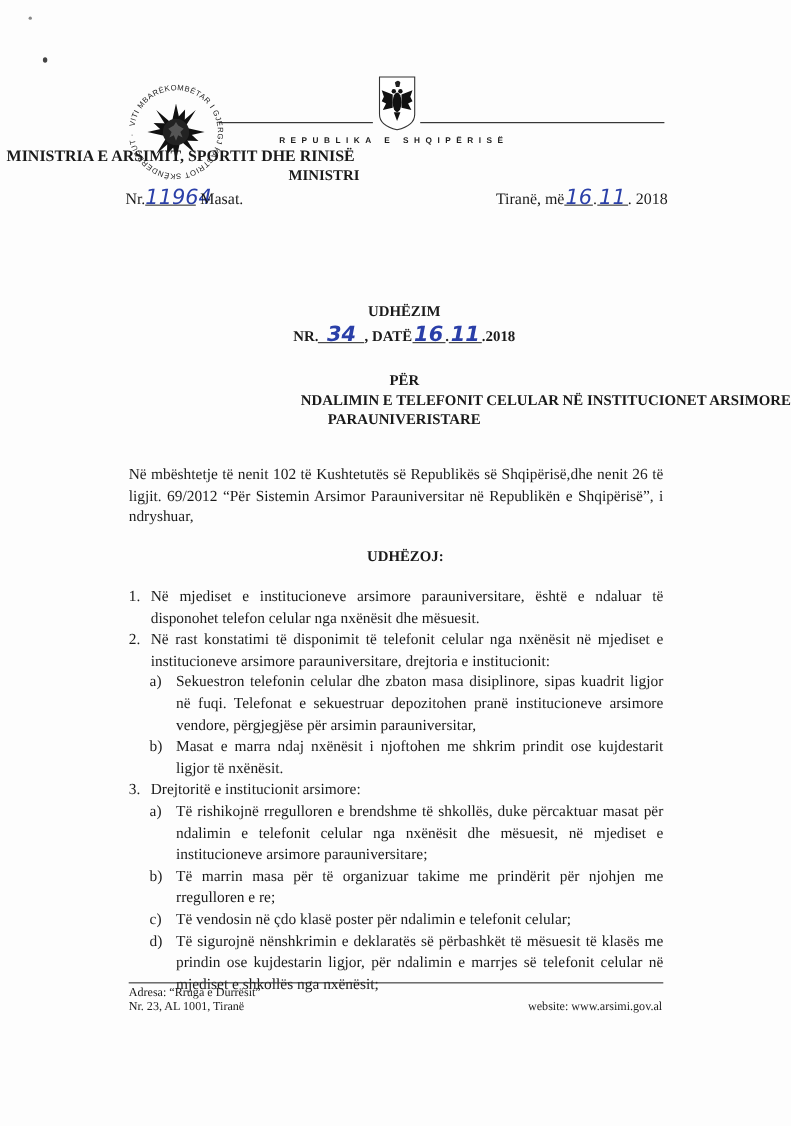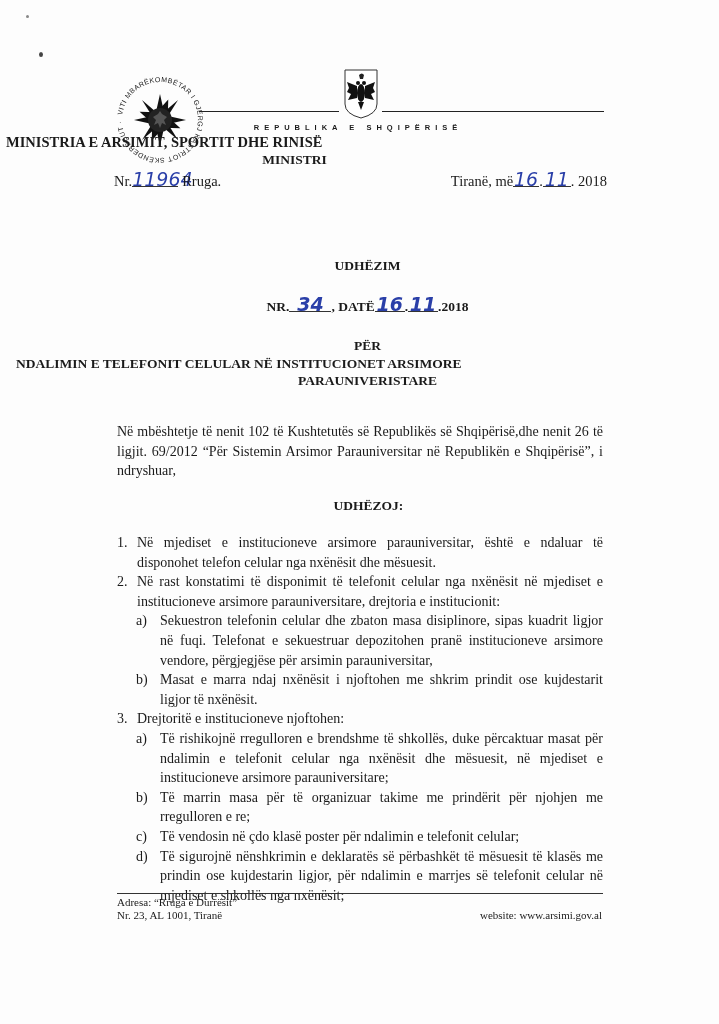--- a/index.html
+++ b/index.html
@@ -15,24 +15,24 @@
   .republika {
     left: 0; width: 694px; top: 123px; text-align: center; font-family: "Liberation Sans", sans-serif;
     font-weight: bold; font-size: 7.5px; letter-spacing: 5px; padding-left: 22px; box-sizing: border-box;
   }
   .ministria { left: 0; width: 719px; top: 134px; text-align: left; font-weight: bold; font-size: 14.5px; padding-left: 6px; box-sizing: border-box; }
   .ministri { left: 0; width: 569px; top: 152px; text-align: center; font-weight: bold; font-size: 13.5px; padding-left: 20px; box-sizing: border-box; }
   .prot { left: 114px; top: 172px; font-size: 14.5px; display: flex; align-items: baseline; }
   .hand { font-family: "DejaVu Sans", sans-serif; font-style: italic; color: #2a3fa8; font-size: 19px; letter-spacing: 0px; }
   .blank { display: inline-block; border-bottom: 1px solid #333; text-align: center; line-height: 14px; }
   .date-top { right: 112px; top: 172px; font-size: 14.5px; display: flex; align-items: baseline; margin-left: 28px; }
-  .udhezim { left: 0; width: 719px; top: 258px; text-align: center; font-weight: bold; font-size: 13.5px; padding-left: 16px; box-sizing: border-box; }
+  .udhezim { left: 0; width: 719px; top: 275px; text-align: center; font-weight: bold; font-size: 13.5px; padding-left: 16px; box-sizing: border-box; }
   .nrdate { left: 0; width: 719px; top: 297px; text-align: center; font-weight: bold; font-size: 13.5px; padding-left: 16px; box-sizing: border-box; display: flex; justify-content: center; align-items: baseline; }
   .per { left: 0; width: 719px; top: 338px; text-align: center; font-weight: bold; font-size: 13.5px; padding-left: 16px; box-sizing: border-box; }
-  .title1 { left: 0; width: 719px; top: 356px; text-align: left; font-weight: bold; font-size: 13.5px; padding-left: 16px; box-sizing: border-box; }
+  .title1 { left: 0; width: 719px; top: 356px; text-align: right; font-weight: bold; font-size: 13.5px; padding-left: 16px; box-sizing: border-box; }
   .title2 { left: 0; width: 719px; top: 373px; text-align: center; font-weight: bold; font-size: 13.5px; padding-left: 16px; box-sizing: border-box; }
   .intro { left: 117px; width: 486px; top: 422px; font-size: 14px; line-height: 19.5px; text-align: justify; text-align-last: left; }
   .udhezoj { left: 0; width: 719px; top: 498px; text-align: center; font-weight: bold; font-size: 13.5px; padding-left: 18px; box-sizing: border-box; }
   .list { left: 117px; width: 486px; top: 533px; font-size: 14px; line-height: 19.6px; }
   .item { display: flex; text-align: justify; }
   .item .num { width: 20px; flex: none; }
   .item .txt { flex: 1; text-align: justify; text-align-last: left; }
   .sub { display: flex; padding-left: 19px; }
   .sub .num { width: 24px; flex: none; }
   .sub .txt { flex: 1; text-align: justify; text-align-last: left; }
@@ -81,21 +81,21 @@
 <div class="hline" style="left:199px;top:111px;width:140px;"></div>
 <div class="hline" style="left:382px;top:111px;width:222px;"></div>
 
 <div class="abs republika">REPUBLIKA E SHQIPËRISË</div>
 <div class="abs ministria">MINISTRIA E ARSIMIT, SPORTIT DHE RINISË</div>
 <div class="abs ministri">MINISTRI</div>
 
 <div class="abs prot">
   <span>Nr.</span>
   <span class="blank hand" style="width:46px;">11964</span>
-  <span style="margin-left:4px;">Rruga.</span>
+  <span style="margin-left:4px;">Masat.</span>
 </div>
 
 <div class="abs date-top">
   <span>Tiranë, më</span>
   <span class="blank hand" style="width:26px;">16</span>
   <span>.</span>
   <span class="blank hand" style="width:28px;">11</span>
   <span>. 2018</span>
 </div>
 
@@ -115,37 +115,37 @@
 <div class="abs title1">NDALIMIN E TELEFONIT CELULAR NË INSTITUCIONET ARSIMORE</div>
 <div class="abs title2">PARAUNIVERISTARE</div>
 
 <div class="abs intro">Në mbështetje të nenit 102 të Kushtetutës së Republikës së Shqipërisë,dhe nenit 26 të ligjit. 69/2012 “Për Sistemin Arsimor Parauniversitar në Republikën e Shqipërisë”, i ndryshuar,</div>
 
 <div class="abs udhezoj">UDHËZOJ:</div>
 
 <div class="abs list">
   <div class="item">
     <span class="num">1.</span>
-    <span class="txt">Në mjediset e institucioneve arsimore parauniversitar, është e ndaluar të disponohet telefon celular nga nxënësit dhe mësuesit.</span>
+    <span class="txt">Në mjediset e institucioneve arsimore parauniversitare, është e ndaluar të disponohet telefon celular nga nxënësit dhe mësuesit.</span>
   </div>
   <div class="item">
     <span class="num">2.</span>
     <span class="txt">Në rast konstatimi të disponimit të telefonit celular nga nxënësit në mjediset e institucioneve arsimore parauniversitare, drejtoria e institucionit:</span>
   </div>
   <div class="sub">
     <span class="num">a)</span>
     <span class="txt">Sekuestron telefonin celular dhe zbaton masa disiplinore, sipas kuadrit ligjor në fuqi. Telefonat e sekuestruar depozitohen pranë institucioneve arsimore vendore, përgjegjëse për arsimin parauniversitar,</span>
   </div>
   <div class="sub">
     <span class="num">b)</span>
     <span class="txt">Masat e marra ndaj nxënësit i njoftohen me shkrim prindit ose kujdestarit ligjor të nxënësit.</span>
   </div>
   <div class="item">
     <span class="num">3.</span>
-    <span class="txt">Drejtoritë e institucioneve njoftohen:</span>
+    <span class="txt">Drejtoritë e institucionit arsimore:</span>
   </div>
   <div class="sub">
     <span class="num">a)</span>
     <span class="txt">Të rishikojnë rregulloren e brendshme të shkollës, duke përcaktuar masat për ndalimin e telefonit celular nga nxënësit dhe mësuesit, në mjediset e institucioneve arsimore parauniversitare;</span>
   </div>
   <div class="sub">
     <span class="num">b)</span>
     <span class="txt">Të marrin masa për të organizuar takime me prindërit për njohjen me rregulloren e re;</span>
   </div>
   <div class="sub">

